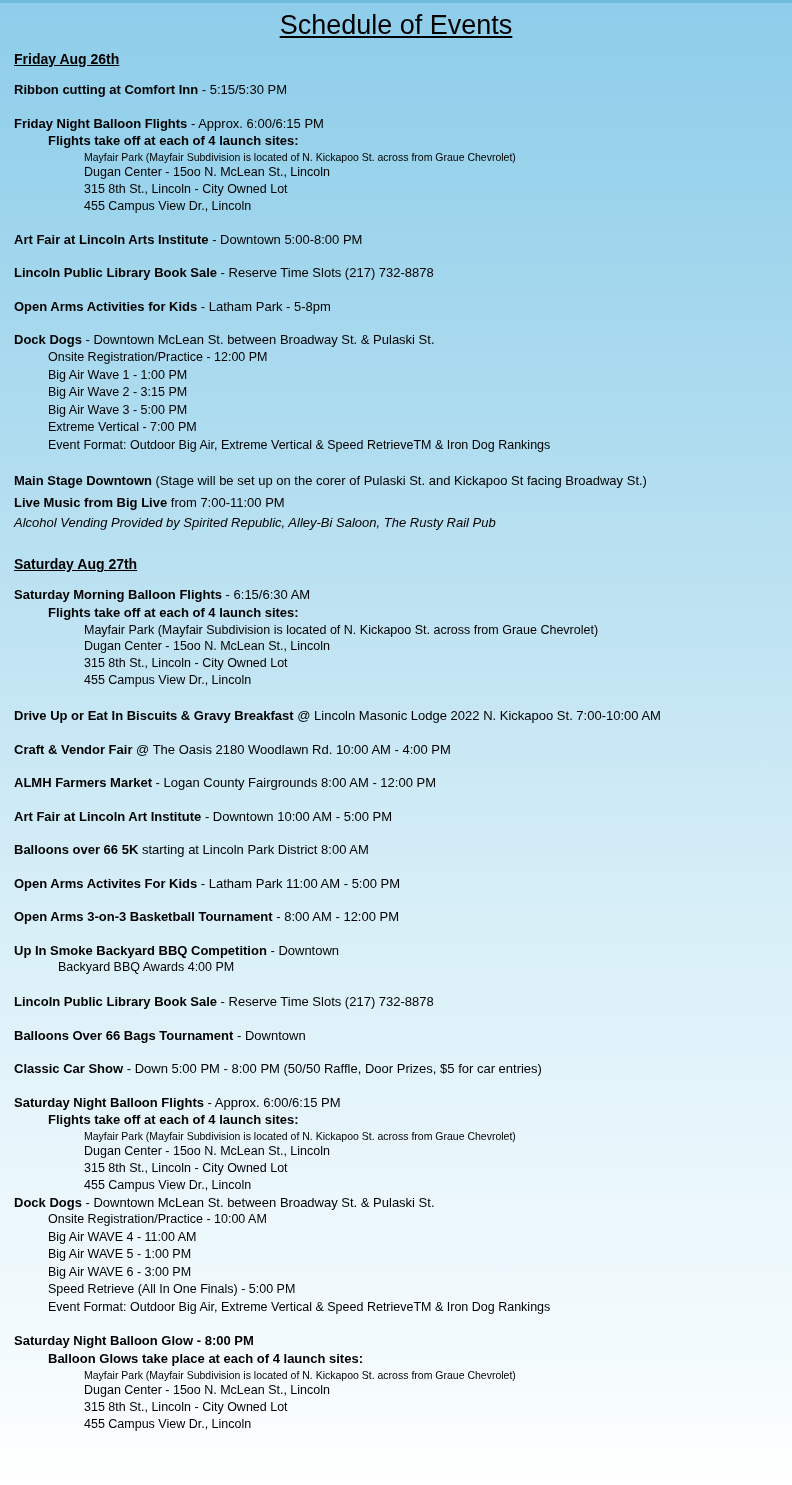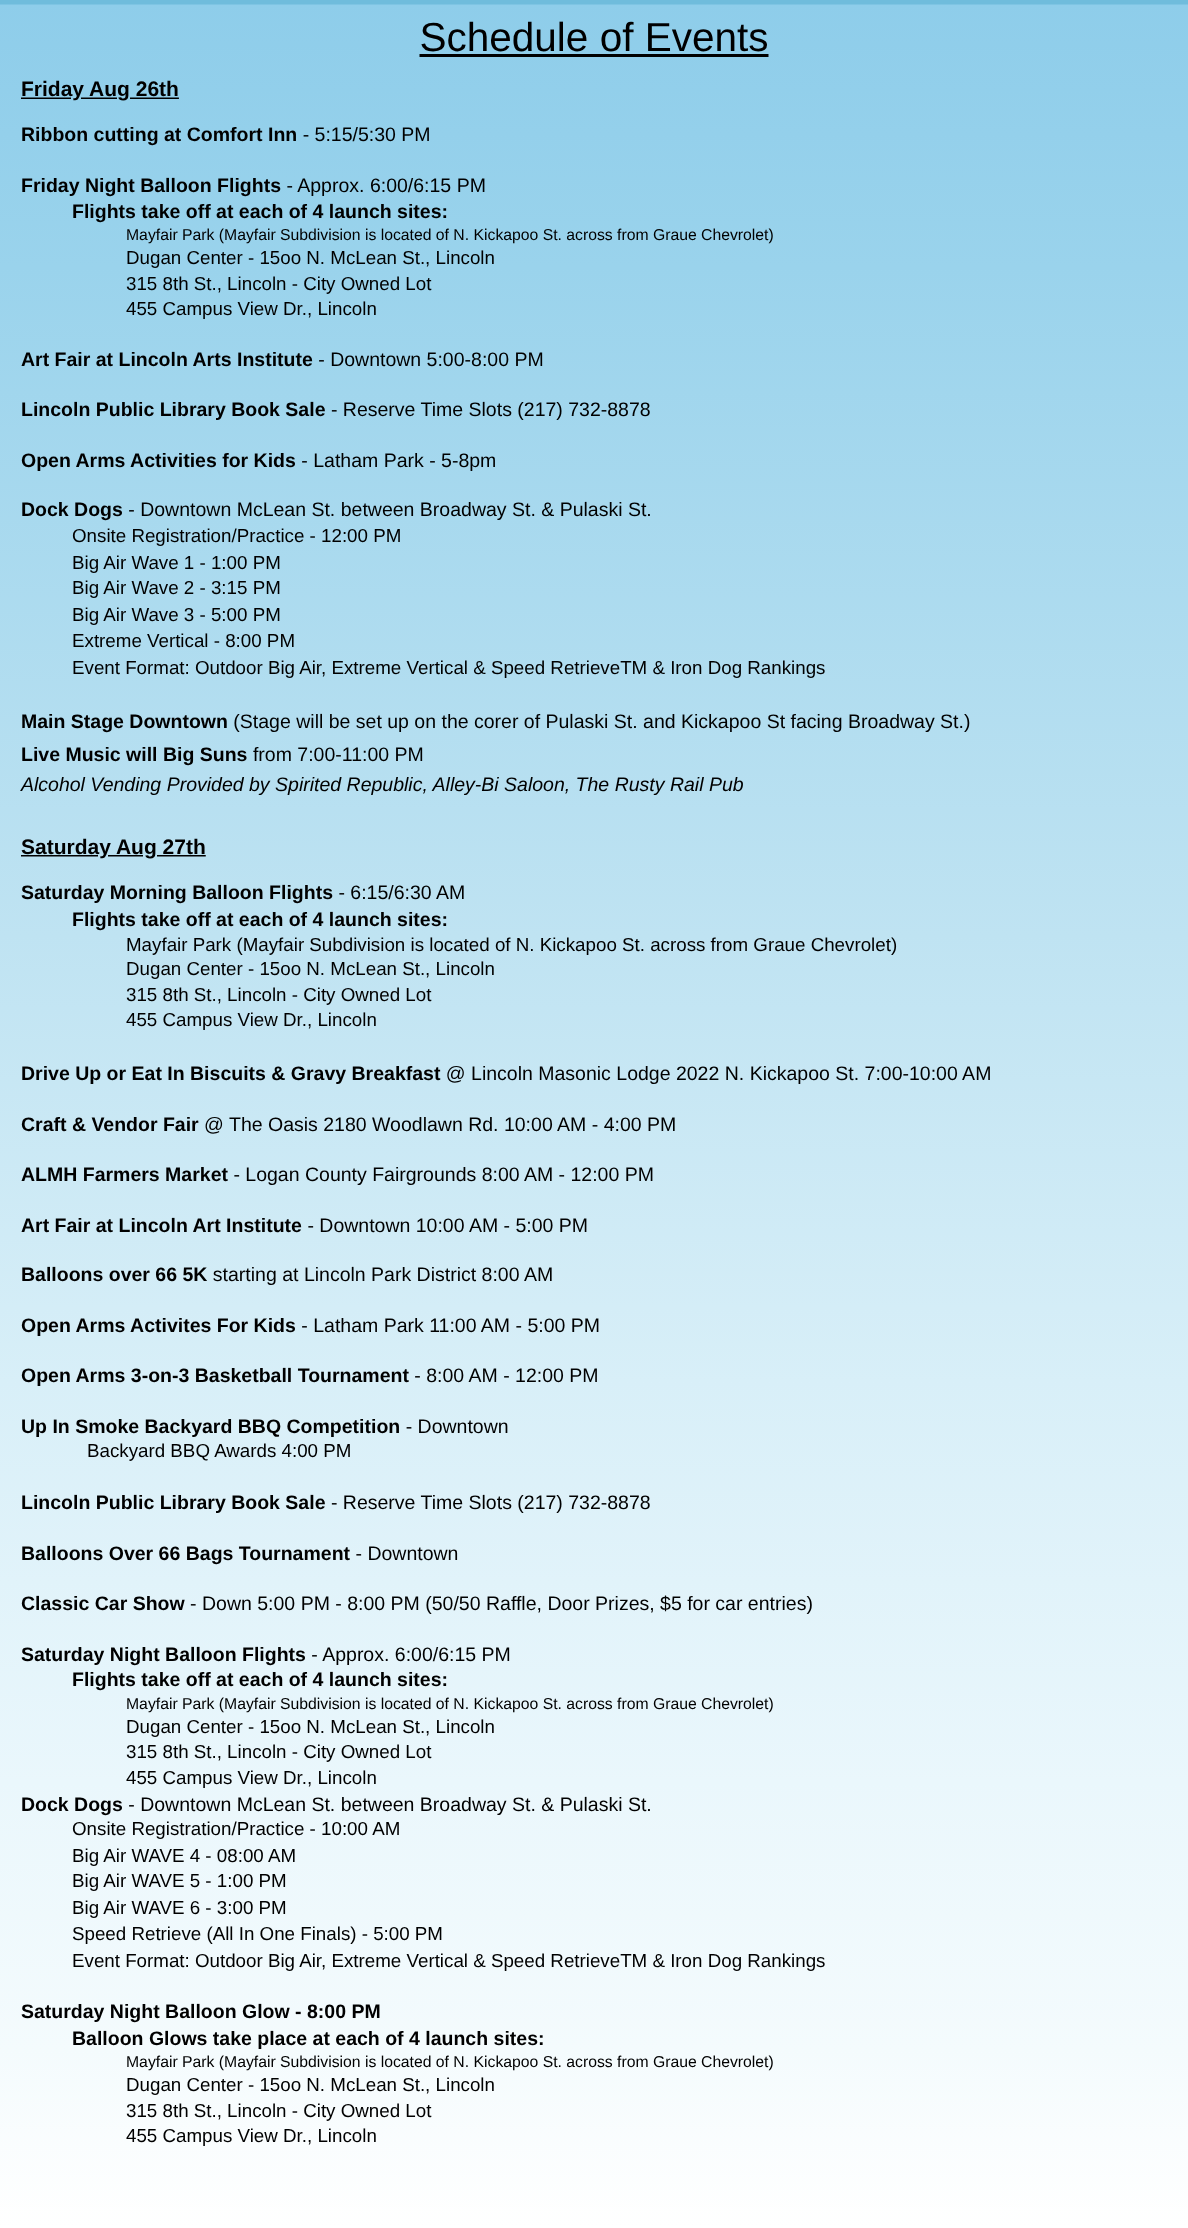--- a/index.html
+++ b/index.html
@@ -134,31 +134,31 @@
   <div class="ev">
     <span class="hd">Open Arms Activities for Kids</span><span class="rest"> - Latham Park - 5-8pm</span>
   </div>
 
   <div class="ev nomargin">
     <span class="hd">Dock Dogs</span><span class="rest"> - Downtown McLean St. between Broadway St. &amp; Pulaski St.</span>
     <div class="list-line">Onsite Registration/Practice - 12:00 PM</div>
     <div class="list-line">Big Air Wave 1 - 1:00 PM</div>
     <div class="list-line">Big Air Wave 2 - 3:15 PM</div>
     <div class="list-line">Big Air Wave 3 - 5:00 PM</div>
-    <div class="list-line">Extreme Vertical - 8:00 PM</div>
+    <div class="list-line">Extreme Vertical - 7:00 PM</div>
     <div class="list-line">Event Format: Outdoor Big Air, Extreme Vertical &amp; Speed RetrieveTM &amp; Iron Dog Rankings</div>
   </div>
 
   <div style="height:18px"></div>
 
   <div class="mainstage tight">
     <span class="hd" style="font-weight:bold">Main Stage Downtown</span><span> (Stage will be set up on the corer of Pulaski St. and Kickapoo St facing Broadway St.)</span>
   </div>
   <div class="mainstage tight">
-    <span style="font-weight:bold">Live Music will Big Suns</span><span> from 7:00-11:00 PM</span>
+    <span style="font-weight:bold">Live Music from Big Live</span><span> from 7:00-11:00 PM</span>
   </div>
   <div class="italic">Alcohol Vending Provided by Spirited Republic, Alley-Bi Saloon, The Rusty Rail Pub</div>
 
   <div class="daybar spaced">Saturday Aug 27th</div>
 
   <div class="ev nomargin">
     <span class="hd">Saturday Morning Balloon Flights</span><span class="rest"> - 6:15/6:30 AM</span>
     <div class="sub b">Flights take off at each of 4 launch sites:</div>
     <div class="sites wide">
       <div style="margin-left:0">Mayfair Park (Mayfair Subdivision is located of N. Kickapoo St. across from Graue Chevrolet)</div>
@@ -225,21 +225,21 @@
       <div class="tiny">Mayfair Park (Mayfair Subdivision is located of N. Kickapoo St. across from Graue Chevrolet)</div>
       <div>Dugan Center - 15oo N. McLean St., Lincoln</div>
       <div>315 8th St., Lincoln - City Owned Lot</div>
       <div>455 Campus View Dr., Lincoln</div>
     </div>
   </div>
 
   <div class="ev nomargin">
     <span class="hd">Dock Dogs</span><span class="rest"> - Downtown McLean St. between Broadway St. &amp; Pulaski St.</span>
     <div class="list-line">Onsite Registration/Practice - 10:00 AM</div>
-    <div class="list-line">Big Air WAVE 4 - 08:00 AM</div>
+    <div class="list-line">Big Air WAVE 4 - 11:00 AM</div>
     <div class="list-line">Big Air WAVE 5 - 1:00 PM</div>
     <div class="list-line">Big Air WAVE 6 - 3:00 PM</div>
     <div class="list-line">Speed Retrieve (All In One Finals) - 5:00 PM</div>
     <div class="list-line">Event Format: Outdoor Big Air, Extreme Vertical &amp; Speed RetrieveTM &amp; Iron Dog Rankings</div>
   </div>
 
   <div style="height:16px"></div>
 
   <div class="ev nomargin">
     <span class="hd">Saturday Night Balloon Glow - 8:00 PM</span>

